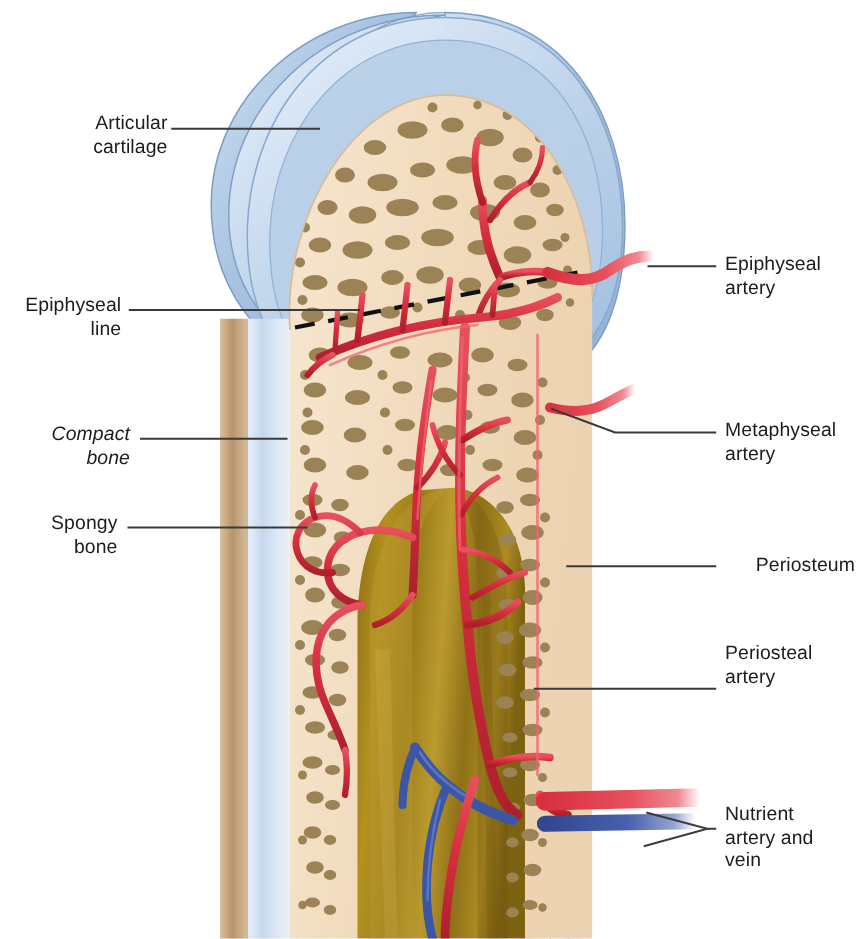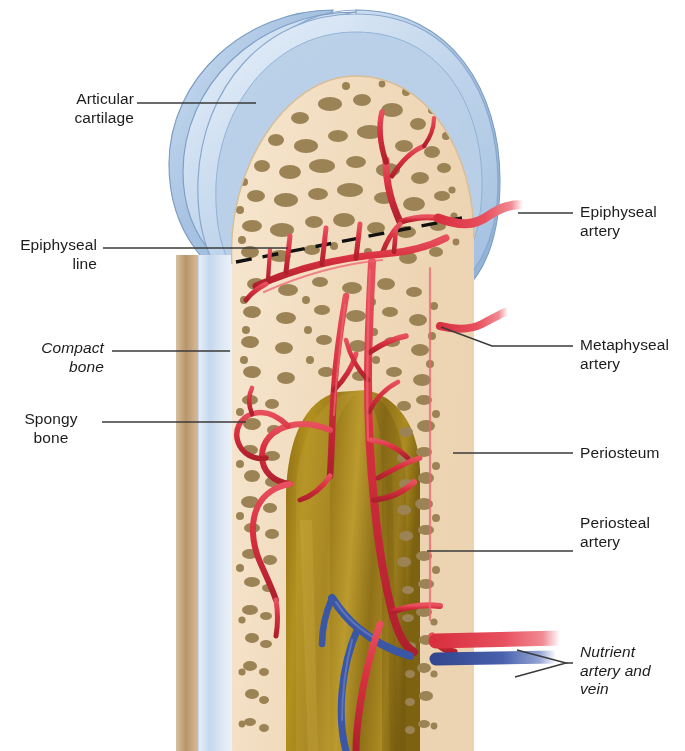--- a/index.html
+++ b/index.html
@@ -424,29 +424,29 @@
 
 <div class="lbl left" style="left:10px;top:90px;width:124px;">Articular
 cartilage</div>
 
 <div class="lbl left" style="left:2px;top:236px;width:95px;">Epiphyseal
 line</div>
 
 <div class="lbl left" style="left:8px;top:339px;width:96px;font-style:italic;">Compact
 bone</div>
 
-<div class="lbl left" style="left:8px;top:410px;width:86px;text-align:center;">Spongy
+<div class="lbl left" style="left:8px;top:410px;width:86px;">Spongy
 bone</div>
 
 <div class="lbl right" style="left:580px;top:203px;width:104px;">Epiphyseal
 artery</div>
 
 <div class="lbl right" style="left:580px;top:336px;width:110px;">Metaphyseal
 artery</div>
 
-<div class="lbl right" style="left:580px;top:444px;width:104px;">Periosteum</div>
+<div class="lbl right" style="left:580px;top:444px;width:104px;text-align:right;">Periosteum</div>
 
 <div class="lbl right" style="left:580px;top:514px;width:104px;">Periosteal
 artery</div>
 
-<div class="lbl right" style="left:580px;top:643px;width:104px;font-style:italic;">Nutrient
+<div class="lbl right" style="left:580px;top:643px;width:104px;">Nutrient
 artery and
 vein</div>
 
 </body></html>

